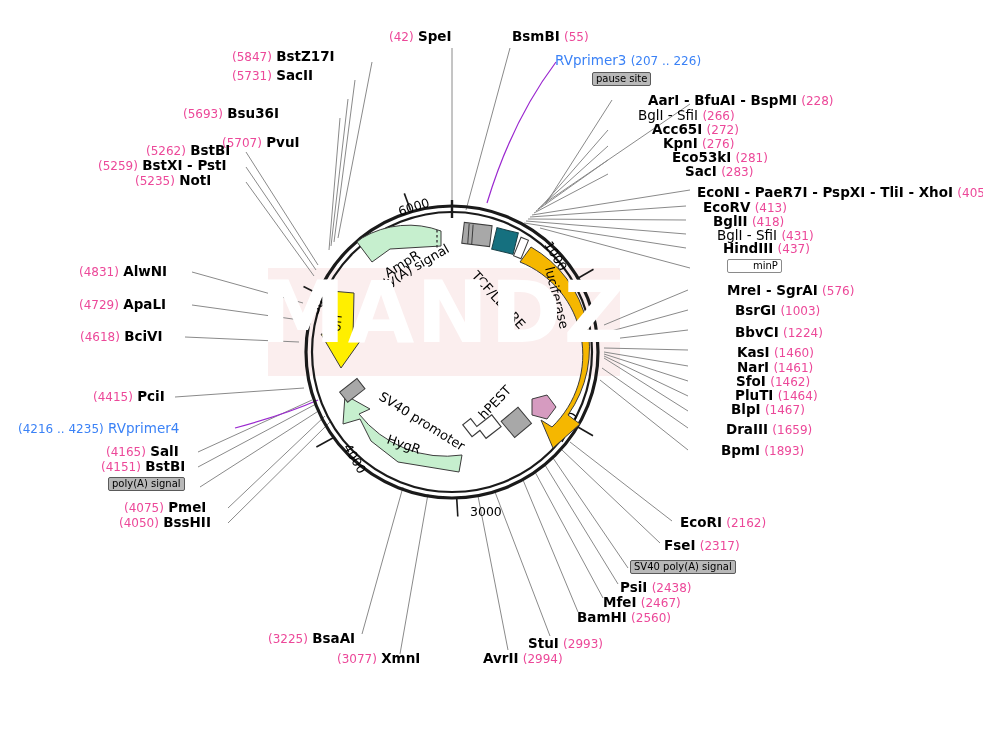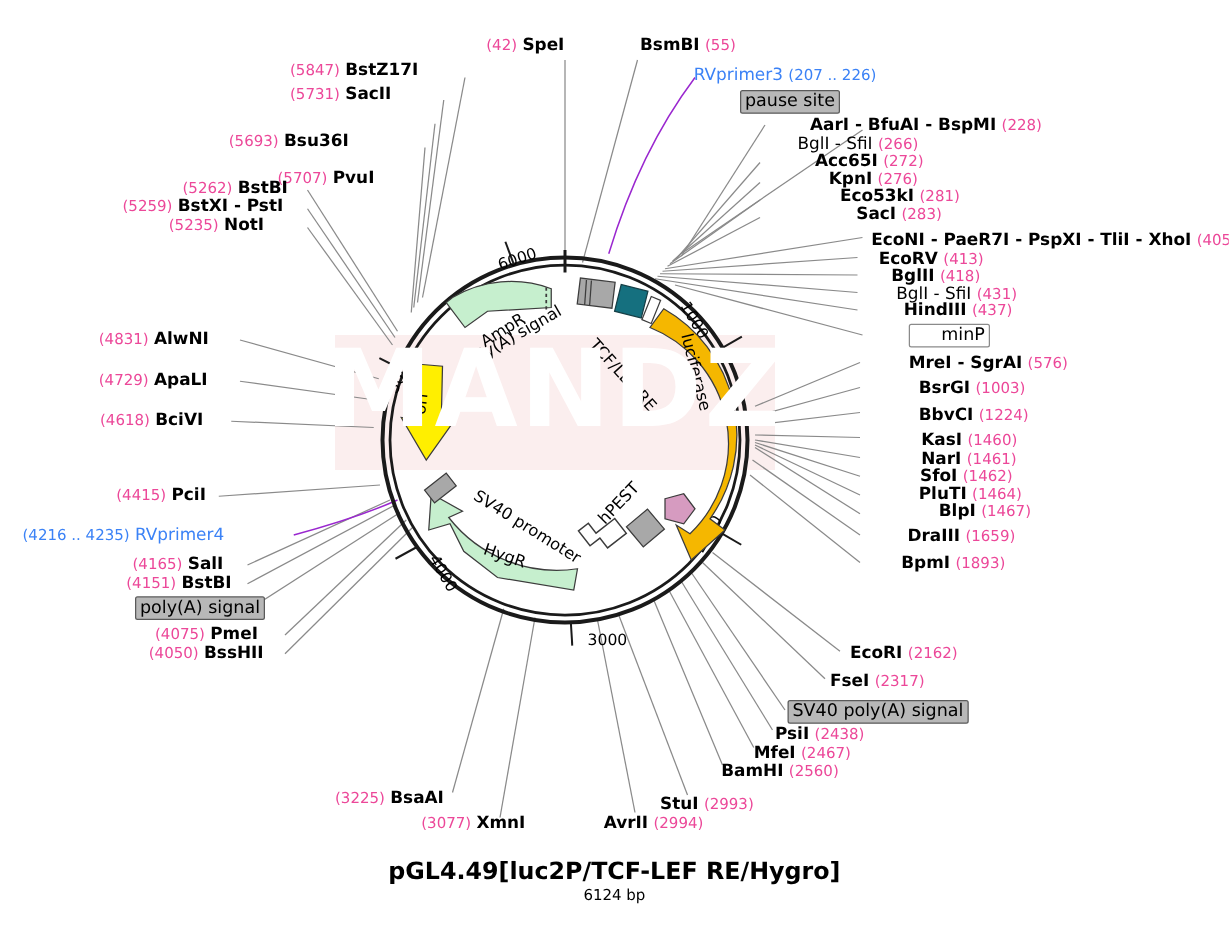--- a/index.html
+++ b/index.html
@@ -14,21 +14,21 @@
 
   
   .lab{position:absolute;white-space:nowrap;font-size:13.5px;line-height:1;}
   .lab .enz{font-weight:bold;font-size:13.5px;letter-spacing:0px;}
   .lab .enz.thin{font-weight:normal;}
   .lab .pos{font-weight:normal;font-size:12px;color:#ec4899;}
 
   .prim{color:#3b82f6;font-size:13.5px;white-space:nowrap;position:absolute;}
   .prim .pnum{font-size:12px;}
 
-  .badge{position:absolute;white-space:nowrap;font-size:14px;
+  .badge{position:absolute;white-space:nowrap;font-size:10px;
          background:#b8b8b8;color:#000;border:1px solid #5a5a5a;
          padding:0px 3px 1px 3px;border-radius:2px;}
   .badge.open{background:#ffffff;border:1px solid #8a8a8a;padding-left:25px;}
 
   
   #wm{position:absolute;left:268px;top:268px;width:352px;height:108px;
       background:#fbeeee;z-index:0;}
   #wmtext{position:absolute;left:268px;top:268px;width:352px;height:88px;
       z-index:1;display:flex;align-items:center;justify-content:center;
       font-family:"DejaVu Sans","Liberation Sans",sans-serif;
@@ -351,21 +351,21 @@
   </div>
   <div class="lab" style="left:737px;top:361px;">
     <span class="enz">NarI</span> <span class="pos">(1461)</span>
   </div>
   <div class="lab" style="left:736px;top:375px;">
     <span class="enz">SfoI</span> <span class="pos">(1462)</span>
   </div>
   <div class="lab" style="left:735px;top:389px;">
     <span class="enz">PluTI</span> <span class="pos">(1464)</span>
   </div>
-  <div class="lab" style="left:731px;top:403px;margin-left:20px;">
+  <div class="lab" style="left:731px;top:403px;">
     <span class="enz">BlpI</span> <span class="pos">(1467)</span>
   </div>
   <div class="lab" style="left:726px;top:423px;">
     <span class="enz">DraIII</span> <span class="pos">(1659)</span>
   </div>
   <div class="lab" style="left:721px;top:444px;">
     <span class="enz">BpmI</span> <span class="pos">(1893)</span>
   </div>
 
   <div class="lab" style="left:680px;top:516px;">
@@ -390,16 +390,14 @@
   <div class="lab" style="left:337px;top:652px;">
     <span class="pos">(3077)</span> <span class="enz">XmnI</span>
   </div>
   <div class="lab" style="left:483px;top:652px;">
     <span class="enz">AvrII</span> <span class="pos">(2994)</span>
   </div>
   <div class="lab" style="left:528px;top:637px;">
     <span class="enz">StuI</span> <span class="pos">(2993)</span>
   </div>
 
-  <div id="title">pGL4.49[luc2P/TCF-LEF RE/Hygro]</div>
-  <div id="subtitle">6124 bp</div>
 
 </div>
 
 </body></html>

